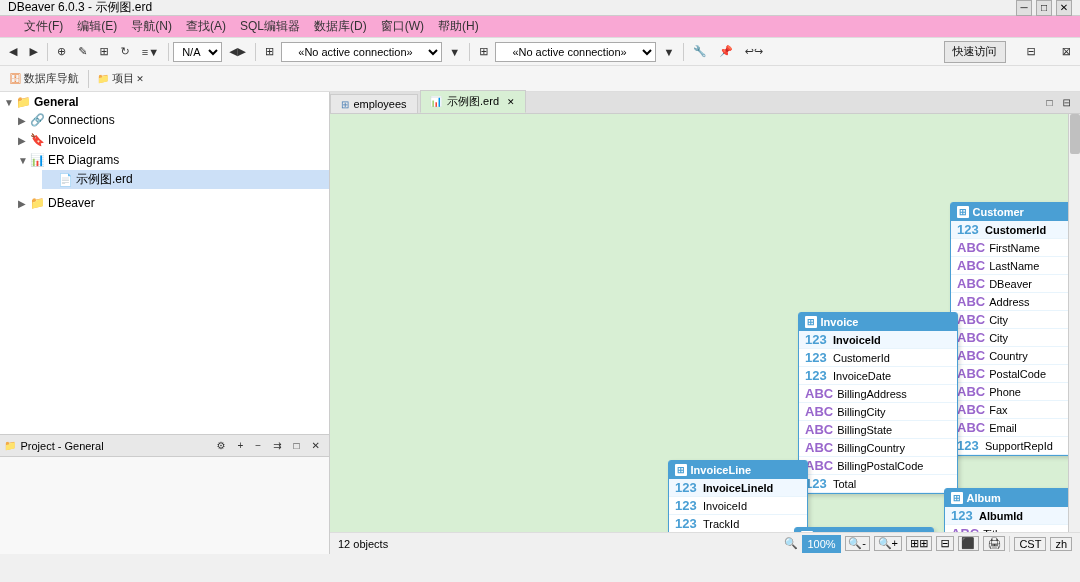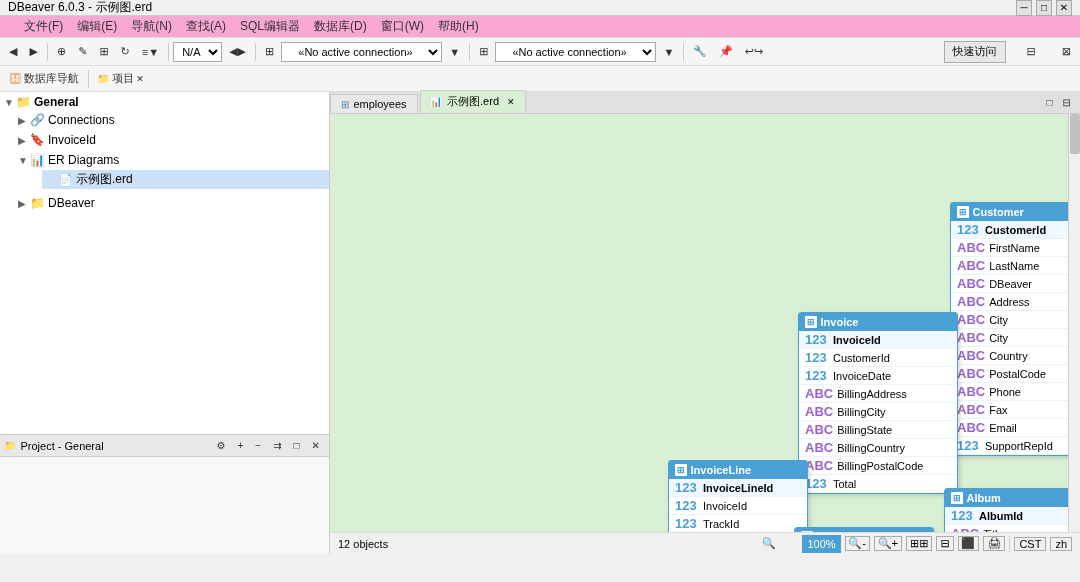--- a/index.html
+++ b/index.html
@@ -413,21 +413,21 @@
 
       <div class="scrollbar-v">
         <div class="scrollbar-thumb"></div>
       </div>
     </div>
 
     <div class="status-bar">
       <span>12 objects</span>
       <div style="margin-left:auto; display:flex; align-items:center; gap:4px;">
         <span style="cursor:pointer;">🔍</span>
-        <span style="display:flex;align-items:center;border:1px solid #4a9fd4;background:#4a9fd4;color:white;padding:0 4px;height:18px;margin-left:22px;">
+        <span style="display:flex;align-items:center;border:1px solid #4a9fd4;background:#4a9fd4;color:white;padding:0 4px;height:18px;">
           <span style="font-size:11px;">100%</span>
         </span>
         <span style="cursor:pointer;border:1px solid #aaa;padding:0 3px;">🔍-</span>
         <span style="cursor:pointer;border:1px solid #aaa;padding:0 3px;">🔍+</span>
         <span style="cursor:pointer;border:1px solid #aaa;padding:0 3px;">⊞⊞</span>
         <span style="cursor:pointer;border:1px solid #aaa;padding:0 3px;">⊟</span>
         <span style="cursor:pointer;border:1px solid #aaa;padding:0 3px;">⬛</span>
         <span style="cursor:pointer;border:1px solid #aaa;padding:0 3px;">🖨</span>
         <span style="width:1px;height:16px;background:#ccc;"></span>
         <span style="font-size:11px;padding:0 4px;border:1px solid #aaa;">CST</span>

